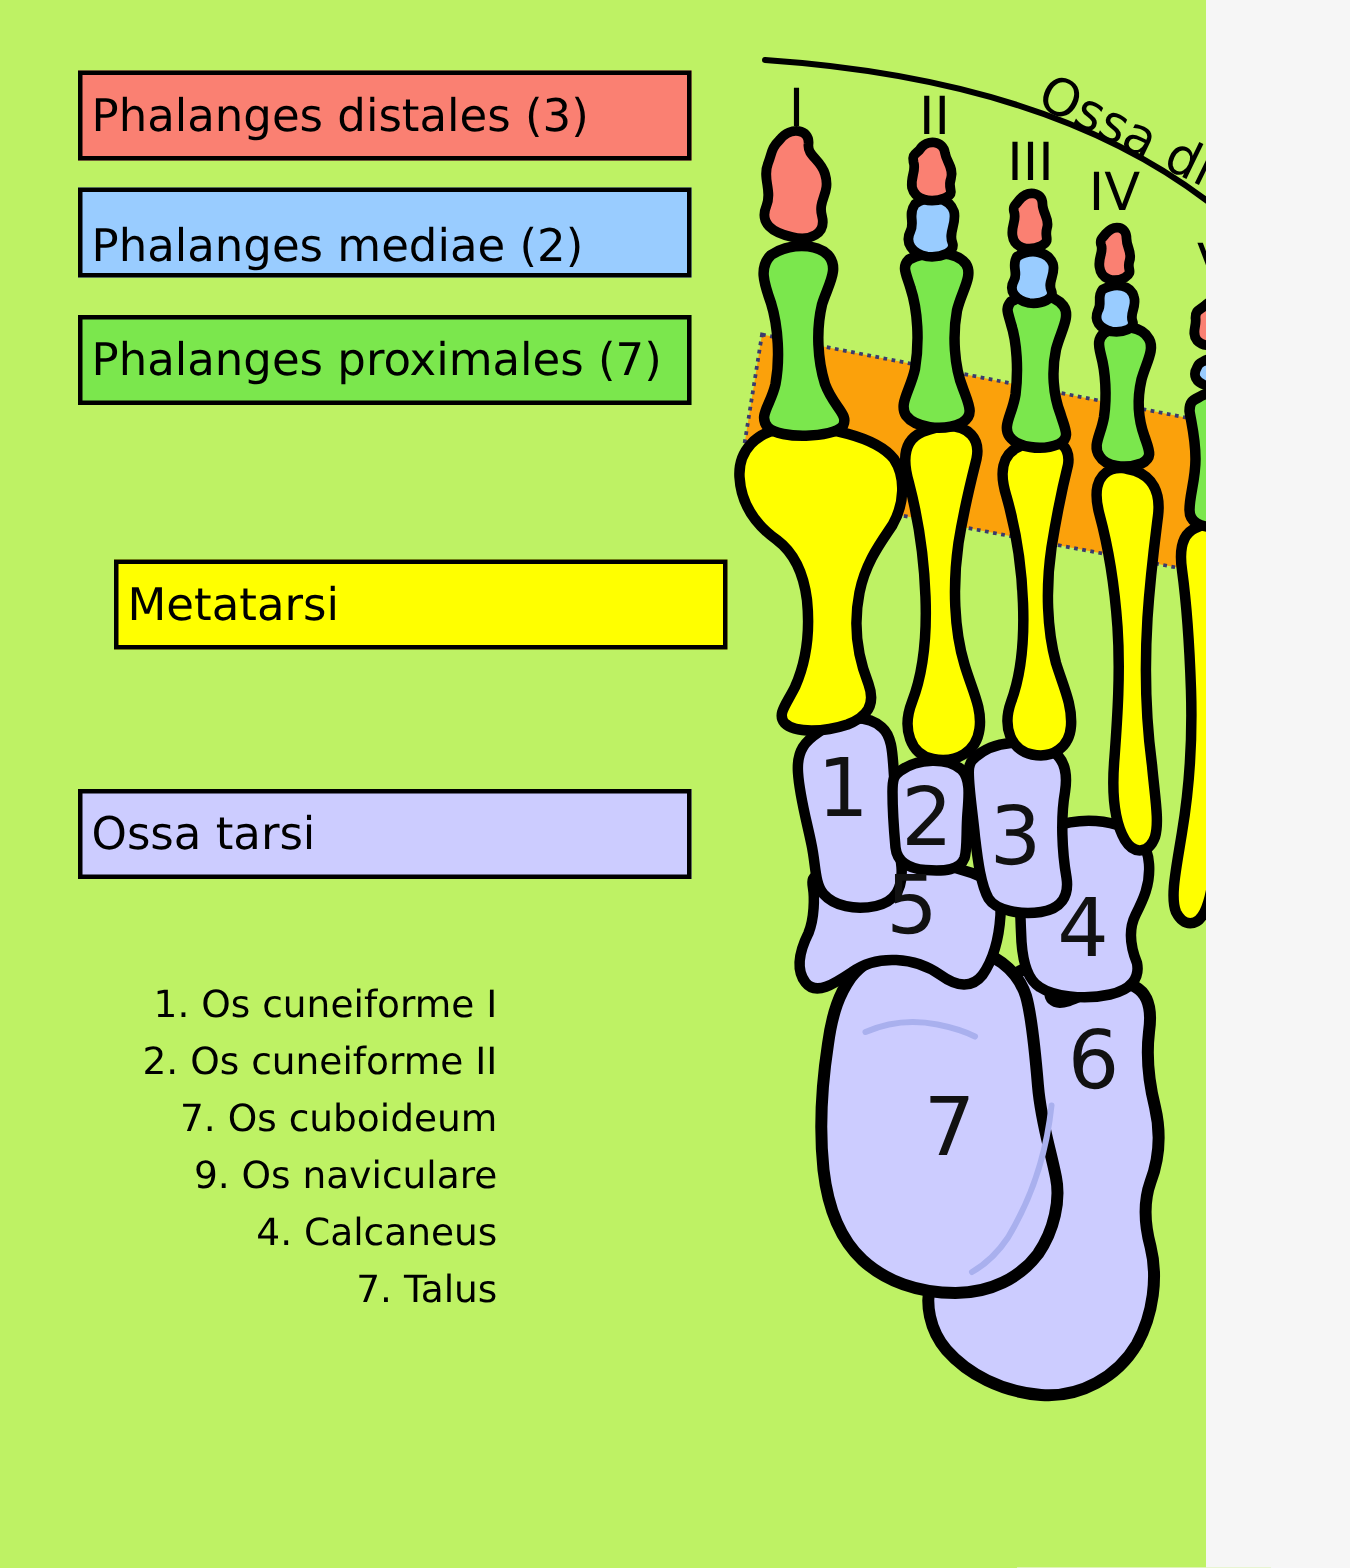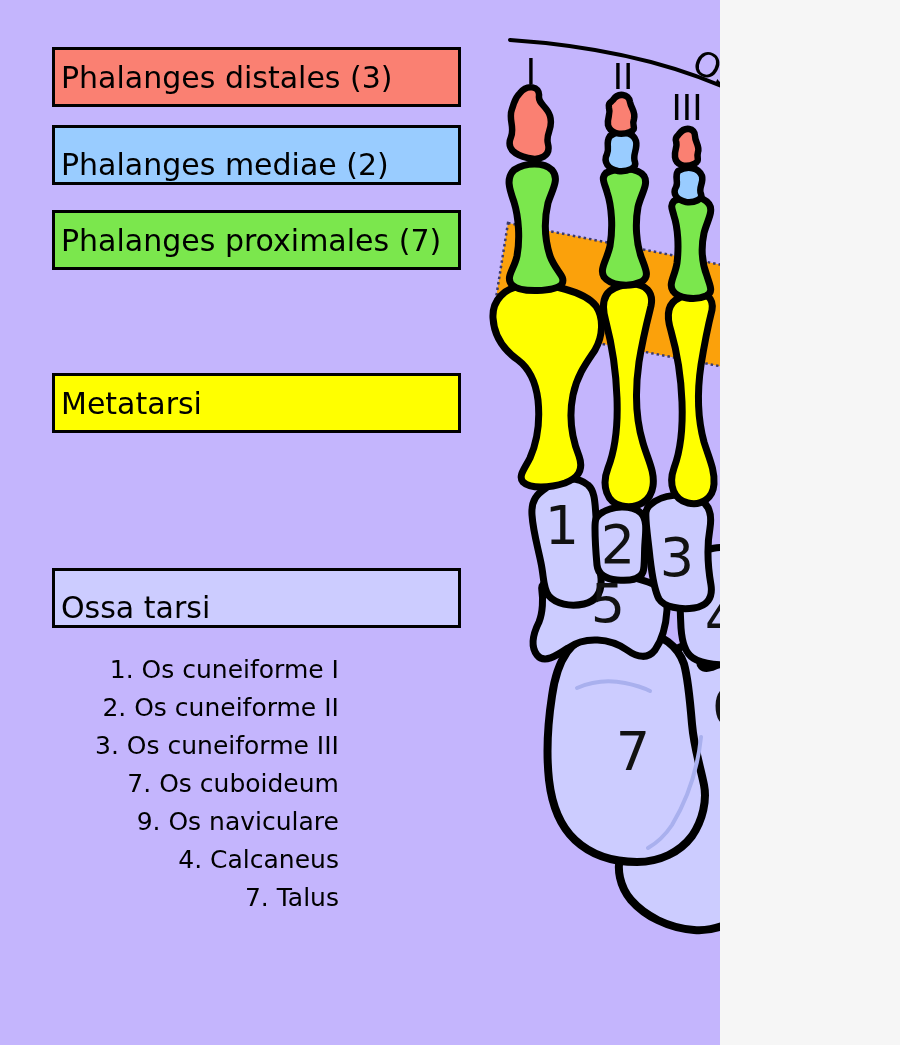--- a/index.html
+++ b/index.html
@@ -1,18 +1,18 @@
 <!DOCTYPE html>
 <html><head>
 <meta charset="utf-8">
 <style>
   html,body { margin:0; padding:0; background:#F6F6F6; }
   .stage {
-    position:relative; width:720px; height:1045px; overflow:hidden;
-    background:#c4b5fd;
+    position:relative; width:804px; height:1045px; overflow:hidden;
+    background:#bef264;
     font-family:"DejaVu Sans","Liberation Sans",sans-serif;
     color:#000;
   }
   .legend-box {
     position:absolute; left:52px; width:397px; height:54px;
     border:3px solid #000; display:flex; align-items:center;
     padding-left:6px; font-size:30px; white-space:nowrap;
   }
   .tarsal-list {
     position:absolute; left:95px; top:651px;
@@ -31,31 +31,30 @@
 
   <div class="legend-box" style="top: 47px; background: rgb(250, 128, 114);">
     <span>Phalanges distales (3)</span>
   </div>
   <div class="legend-box" style="top: 125px; background: rgb(153, 204, 255); align-items: flex-end;">
     <span>Phalanges mediae (2)</span>
   </div>
   <div class="legend-box" style="top: 210px; background: rgb(123, 231, 77);">
     <span>Phalanges proximales (7)</span>
   </div>
-  <div class="legend-box" style="top: 373px; background: rgb(255, 255, 0);">
+  <div class="legend-box" style="top: 373px; background: rgb(255, 255, 0); margin-left: 24px;">
     <span>Metatarsi</span>
   </div>
-  <div class="legend-box" style="top: 568px; background: rgb(204, 204, 255); align-items: flex-end;">
+  <div class="legend-box" style="top: 526px; background: rgb(204, 204, 255);">
     <span>Ossa tarsi</span>
   </div>
 
   <div class="tarsal-list">
     <div>1. Os cuneiforme I</div>
     <div>2. Os cuneiforme II</div>
-    <div>3. Os cuneiforme III</div>
     <div>7. Os cuboideum</div>
     <div>9. Os naviculare</div>
     <div>4. Calcaneus</div>
     <div>7. Talus</div>
   </div>
 
   <svg class="svg-layer" width="900" height="1045" viewBox="0 0 900 1045">
 
     <polygon points="508,223 850,290 830,387 492,323" stroke="#3A3A6E" stroke-width="2.5" stroke-dasharray="2.5 3" fill="#FBA10B"></polygon>
 

